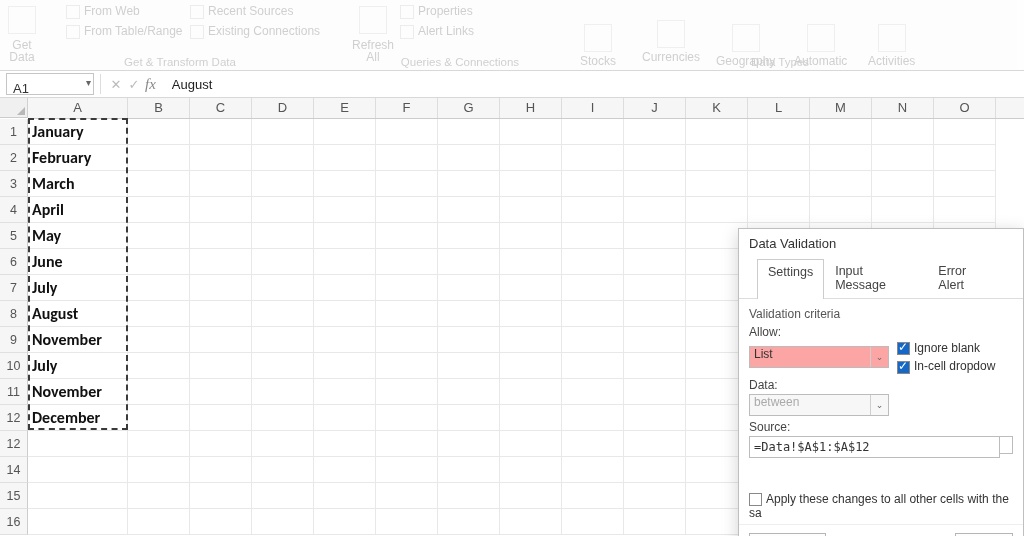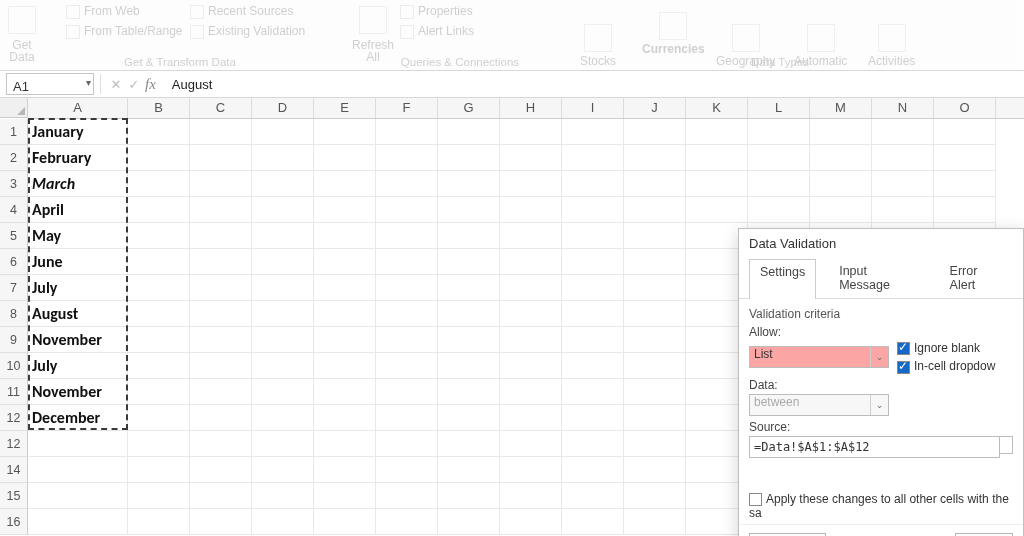--- a/index.html
+++ b/index.html
@@ -7,21 +7,21 @@
 
   
   .ribbon { height: 70px; background: #fbfbfb; position: relative; opacity: .35; font-size: 12px; color: #666; }
   .ribbon .grp { position: absolute; bottom: 2px; font-size: 11.5px; color: #777; text-align: center; }
   .ribbon .item { position: absolute; font-size: 12px; color: #777; }
   .rib-icon { display:inline-block; width:14px; height:14px; border:1px solid #aaa; margin-right:4px; vertical-align:middle; opacity:.6; }
   .big-icon { display:inline-block; width:28px; height:28px; border:1px solid #aaa; margin-bottom:2px; opacity:.5; }
 
   
   .fbar { display:flex; align-items:center; height:28px; border-top:1px solid #d8d8d8; border-bottom:1px solid #d8d8d8; background:#fff; font-size:13px; }
-  .namebox { width:88px; height:22px; margin-left:6px; border:1px solid #c5c5c5; position:relative; display:flex; align-items:flex-end; padding:0 6px; font-size:13px; color:#333; }
+  .namebox { width:88px; height:22px; margin-left:6px; border:1px solid #c5c5c5; position:relative; display:flex; align-items:flex-start; padding:7px 6px; font-size:13px; color:#333; }
   .namebox .dd { position:absolute; right:2px; top:3px; font-size:10px; color:#666; }
   .fb-sep { width:1px; height:20px; background:#ddd; margin:0 6px; }
   .fb-btn { width:18px; text-align:center; color:#bbb; font-size:13px; }
   .fx { font-style:italic; font-family:"Times New Roman",serif; color:#888; font-size:15px; margin:0 6px 0 2px; }
   .fval { flex:1; padding-left:10px; color:#222; }
 
   
   .gridwrap { position:relative; }
   .selectall { position:absolute; left:0; top:0; width:28px; height:20px; background:#f0f0f0; border-right:1px solid #d0d0d0; border-bottom:1px solid #ccc; }
   .selectall::after { content:""; position:absolute; right:2px; bottom:2px; width:0;height:0; border-left:8px solid transparent; border-bottom:8px solid #b8b8b8; }
@@ -29,21 +29,21 @@
   .colheads .ch { height:20px; border-right:1px solid #ddd; text-align:center; font-size:13px; color:#555; line-height:20px; }
   .rows { }
   .row { display:flex; height:26px; }
   .rh { width:28px; background:#f6f6f6; border-right:1px solid #ccc; border-bottom:1px solid #e0e0e0; text-align:center; font-size:12.5px; color:#555; line-height:26px; }
   .cell { border-right:1px solid #e8e8e8; border-bottom:1px solid #e8e8e8; height:26px; font-size:16px; color:#111; padding:0 4px; line-height:26px; overflow:hidden; white-space:nowrap; font-weight:600; font-family:Calibri,Arial,sans-serif; }
   .marquee { position:absolute; border:2px dashed #3a3a3a; pointer-events:none; }
 
   
   .dialog { position:absolute; right:0; top:228px; width:286px; background:#fff; border:1px solid #bfbfbf; box-shadow:0 4px 16px rgba(0,0,0,.18); font-size:12.5px; color:#333; }
   .dlg-title { padding:7px 10px; font-size:13px; color:#333; }
-  .tabs { display:flex; gap:12px; padding:0 10px; border-bottom:1px solid #ddd; }
+  .tabs { display:flex; gap:0; padding:0 18px; border-bottom:1px solid #ddd; }
   .tab { padding:5px 10px 6px; font-size:12.5px; color:#444; cursor:pointer; border:1px solid transparent; border-bottom:none; }
   .tab.active { border-color:#ccc; background:#fff; position:relative; top:1px; }
   .dlg-body { padding:6px 10px 4px; }
   .sect { font-size:12px; color:#555; margin:2px 0 4px; }
   .lbl { font-size:12px; color:#444; margin:4px 0 2px; display:block; }
   .rowflex { display:flex; align-items:center; gap:8px; }
   .sel { height:22px; border:1px solid #bcbcbc; background:#fca5a5; font-size:12px; padding:0 4px; position:relative; }
   .sel .dd { position:absolute; right:0; top:0; width:18px; height:100%; border-left:1px solid #cfcfcf; text-align:center; line-height:20px; font-size:9px; color:#666; }
   .sel.disabled { color:#aaa; background:#f7f7f7; }
   .cbx { width:13px; height:13px; border:1px solid #888; display:inline-block; vertical-align:middle; margin-right:4px; position:relative; background:#1668c7; }
@@ -59,34 +59,34 @@
 
 <div class="ribbon">
   <div class="item" style="left:8px; top:6px; text-align:center; line-height:1.05;">
     <span class="big-icon"></span><br>
     <span style="white-space:pre;">Get
 Data</span>
   </div>
   <div class="item" style="left:66px; top:4px;"><span class="rib-icon"></span><span>From Web</span></div>
   <div class="item" style="left:66px; top:24px;"><span class="rib-icon"></span><span>From Table/Range</span></div>
   <div class="item" style="left:190px; top:4px;"><span class="rib-icon"></span><span>Recent Sources</span></div>
-  <div class="item" style="left:190px; top:24px;"><span class="rib-icon"></span><span>Existing Validation</span></div>
+  <div class="item" style="left:190px; top:24px;"><span class="rib-icon"></span><span>Existing Connections</span></div>
   <div class="grp" style="left:90px; width:180px;">Get &amp; Transform Data</div>
 
   <div class="item" style="left:352px; top:6px; text-align:center; line-height:1.05;">
     <span class="big-icon"></span><br>
     <span style="white-space:pre;">Refresh
 All</span>
   </div>
   <div class="item" style="left:400px; top:4px;"><span class="rib-icon"></span><span>Properties</span></div>
   <div class="item" style="left:400px; top:24px;"><span class="rib-icon"></span><span>Alert Links</span></div>
   <div class="grp" style="left:370px; width:180px;">Queries &amp; Connections</div>
 
   <div class="item" style="left:580px; top:24px; text-align:center;"><span class="big-icon" style="display:block;margin:0 auto 2px;"></span><span>Stocks</span></div>
-  <div class="item" style="left:642px; top:12px; text-align:center;font-weight:bold;"><span class="big-icon" style="display:block;margin:0 auto 2px;"></span><span>Currencies</span></div>
+  <div class="item" style="left:642px; top:20px; text-align:center;"><span class="big-icon" style="display:block;margin:0 auto 2px;"></span><span>Currencies</span></div>
   <div class="item" style="left:794px; top:24px; text-align:center;"><span class="big-icon" style="display:block;margin:0 auto 2px;"></span><span>Automatic</span></div>
   <div class="item" style="left:716px; top:24px; text-align:center;"><span class="big-icon" style="display:block;margin:0 auto 2px;"></span><span>Geography</span></div>
   <div class="item" style="left:868px; top:24px; text-align:center;"><span class="big-icon" style="display:block;margin:0 auto 2px;"></span><span>Activities</span></div>
   <div class="grp" style="left:700px; width:160px;">Data Types</div>
 </div>
 
 <div class="fbar">
   <div class="namebox">
     <span>A1</span>
     <span class="dd">▾</span>
@@ -149,21 +149,21 @@
         <div class="cell" style="width: 62px;"></div>
         <div class="cell" style="width: 62px;"></div>
         <div class="cell" style="width: 62px;"></div>
         <div class="cell" style="width: 62px;"></div>
         <div class="cell" style="width: 62px;"></div>
         <div class="cell" style="width: 62px;"></div>
         <div class="cell" style="width: 62px;"></div>
       </div>
       <div class="row">
         <div class="rh">3</div>
-        <div class="cell" style="width: 100px; font-style: italic;">March</div>
+        <div class="cell" style="width: 100px;">March</div>
         <div class="cell" style="width: 62px;"></div>
         <div class="cell" style="width: 62px;"></div>
         <div class="cell" style="width: 62px;"></div>
         <div class="cell" style="width: 62px;"></div>
         <div class="cell" style="width: 62px;"></div>
         <div class="cell" style="width: 62px;"></div>
         <div class="cell" style="width: 62px;"></div>
         <div class="cell" style="width: 62px;"></div>
         <div class="cell" style="width: 62px;"></div>
         <div class="cell" style="width: 62px;"></div>

